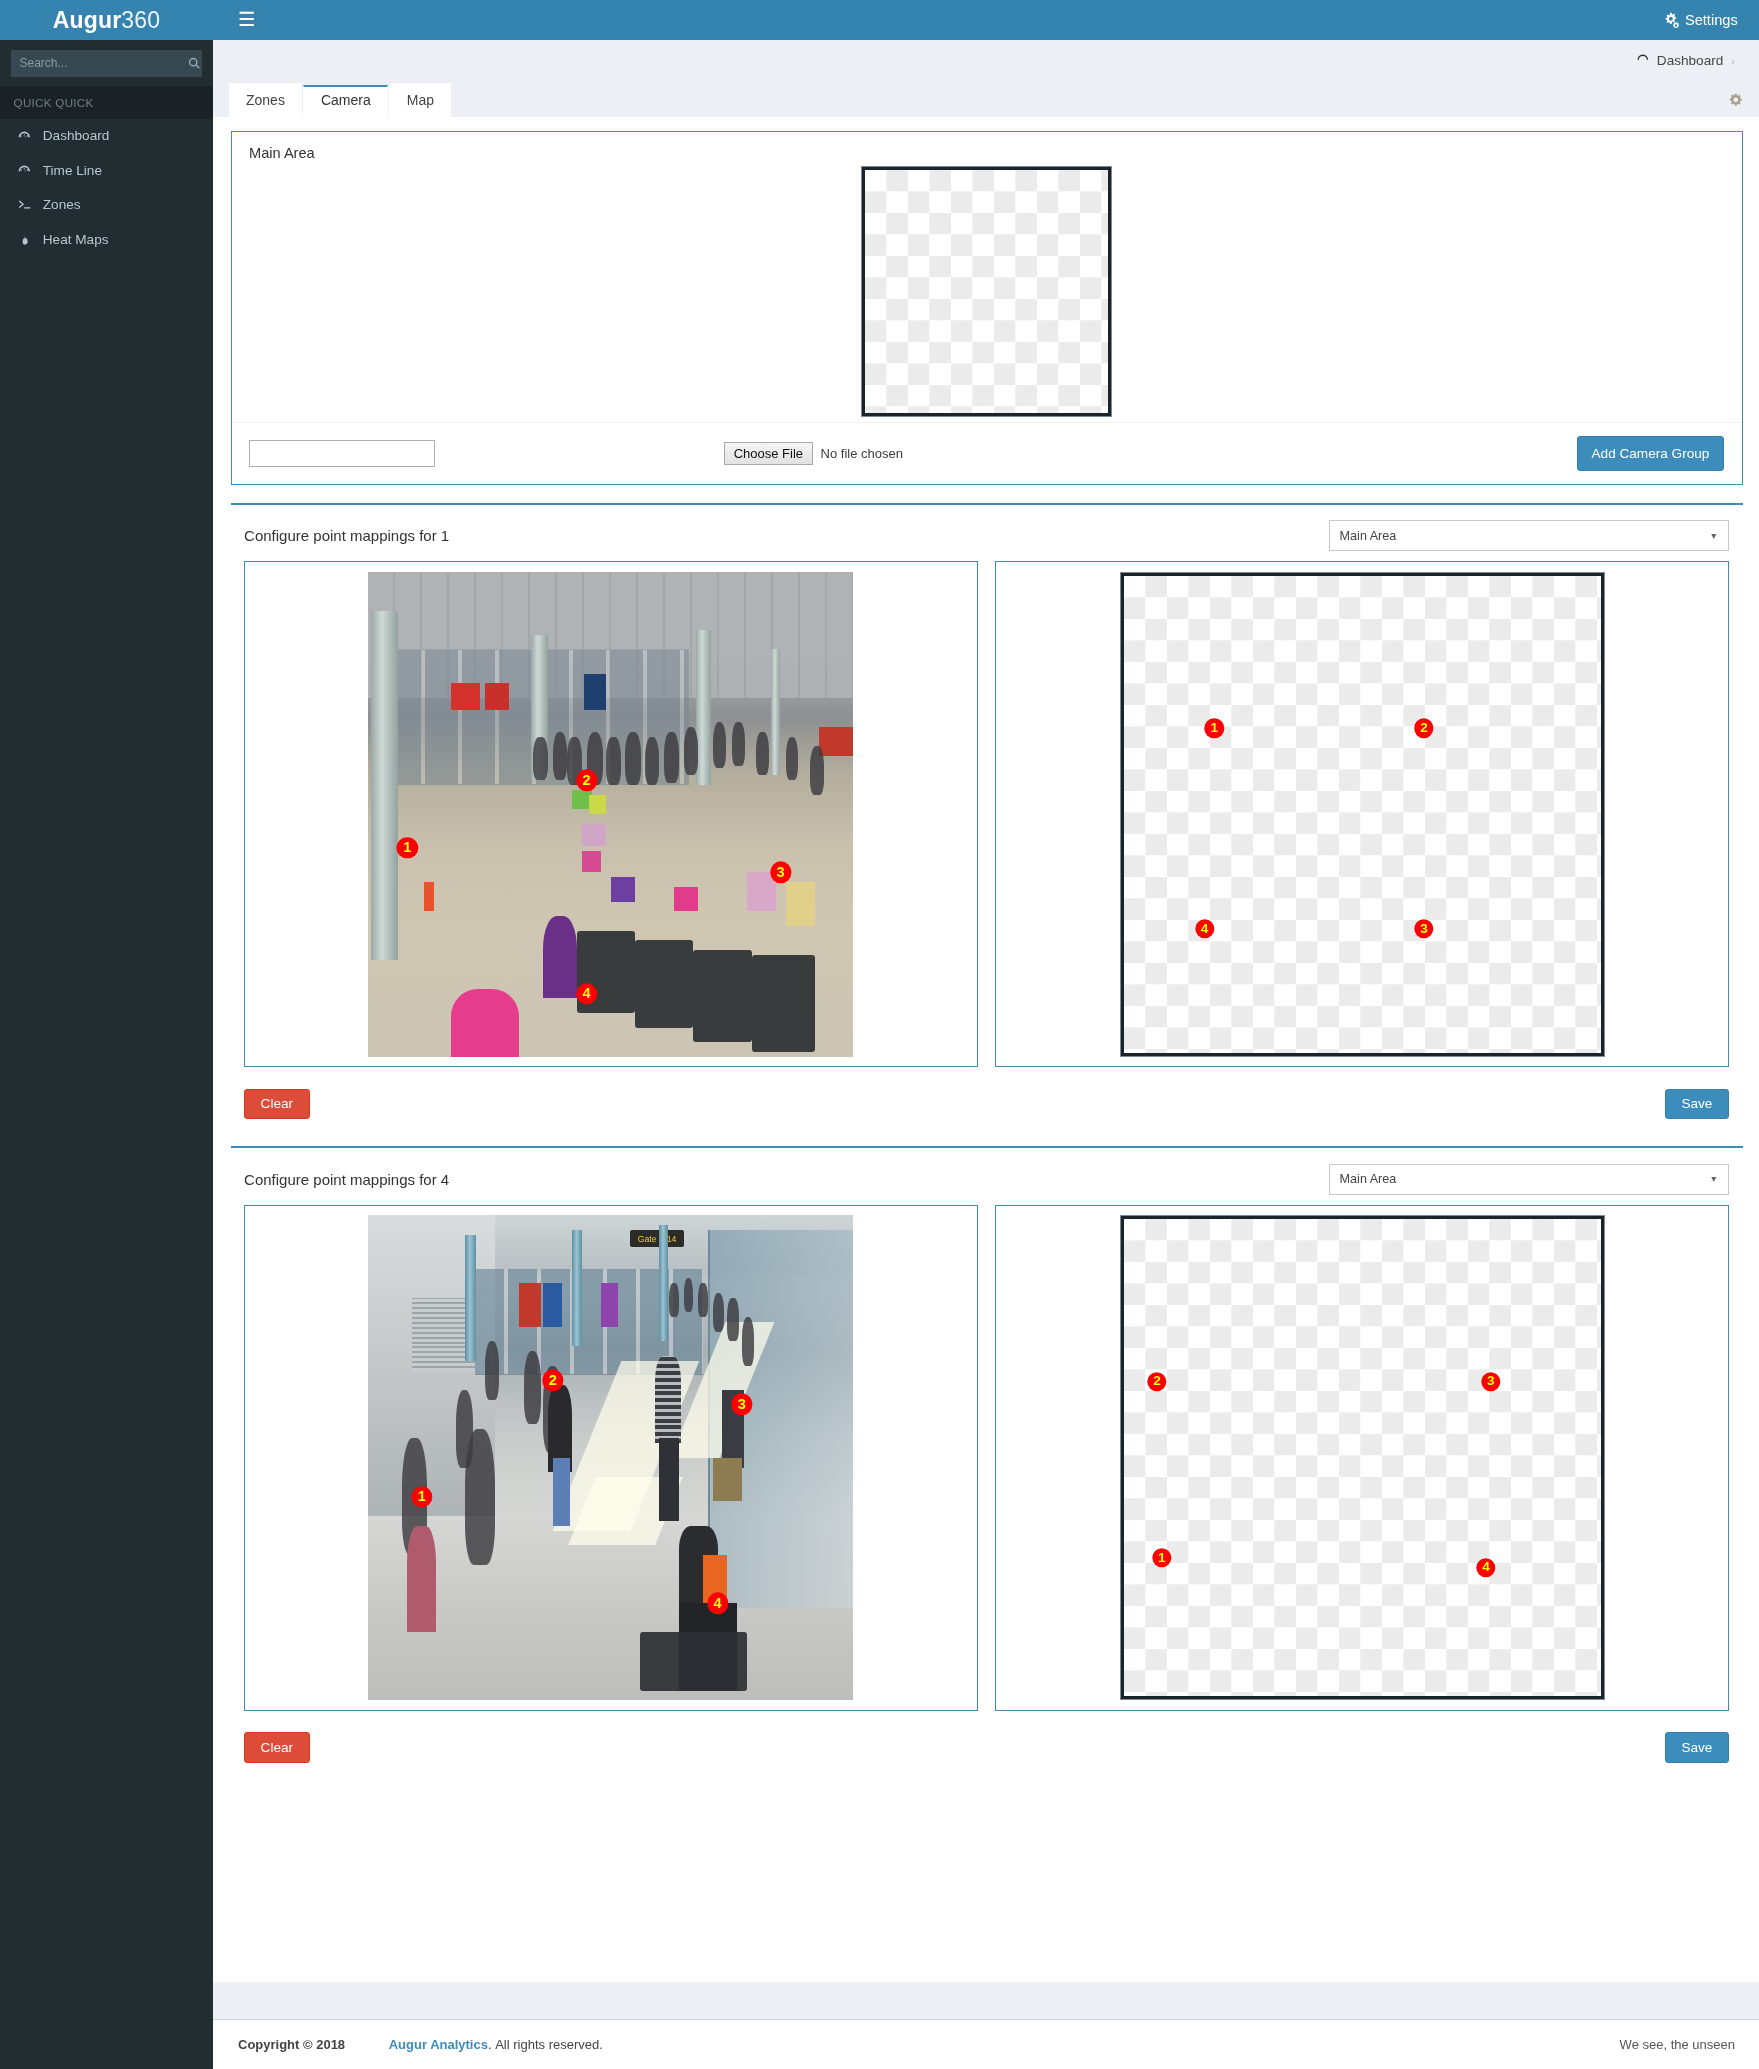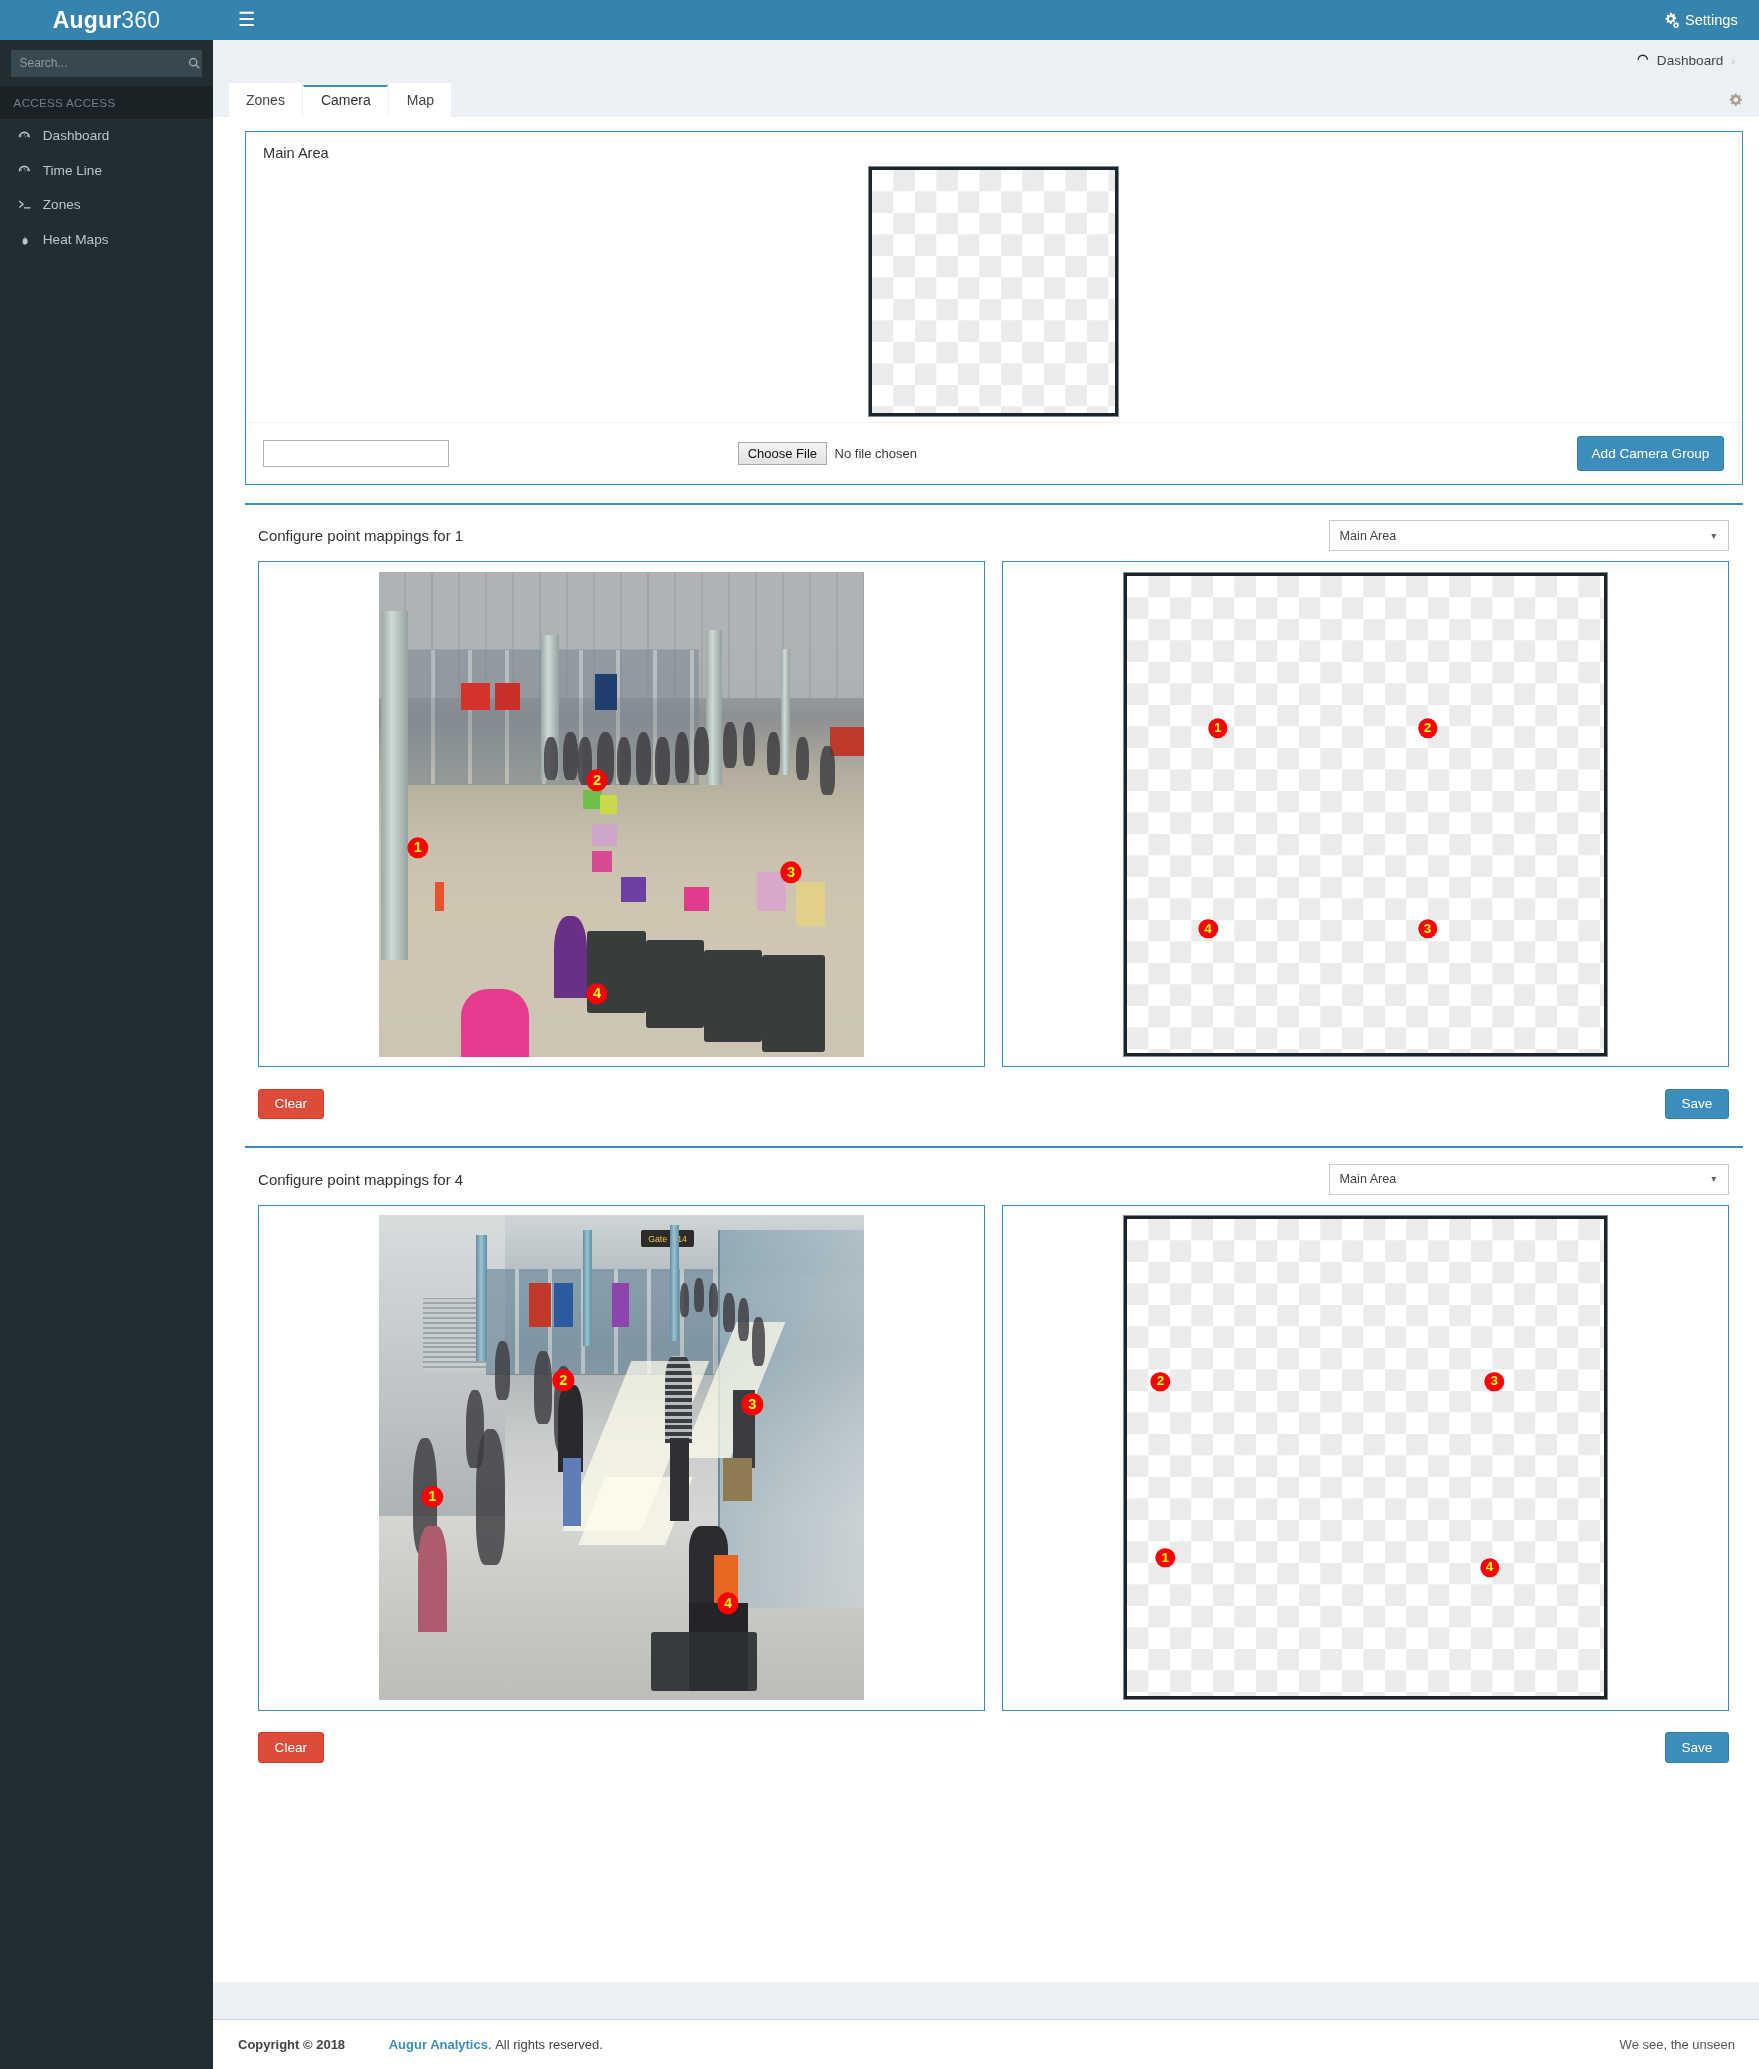--- a/index.html
+++ b/index.html
@@ -90,21 +90,21 @@
     cursor: pointer; margin-right: 1px; line-height: 1.2;
   }
   .tab.active {
     border-top: 2.9px solid #3c8dbc; background: #ffffff;
     padding-top: 5.8px; color: #333;
   }
   .tabbar-gear {
     margin-left: auto; margin-right: 17.5px; margin-bottom: 7.8px;
     color: #aa9f8f; font-size: 13.6px; cursor: pointer;
   }
-  .tab-body { background: #ffffff; padding: 13.6px 17.5px 27px 17.5px; margin-left: 14px; }
+  .tab-body { background: #ffffff; padding: 13.6px 17.5px 27px 17.5px; }
 
   
   .box {
     border: 1px solid #3c8dbc; background: #ffffff; margin-bottom: 3.9px;
   }
   .box-title { font-size: 14.6px; color: #333; padding: 13.6px 17.5px 1.9px 17.5px; }
 
   .preview-wrap { display: flex; justify-content: center; padding: 3.9px 0 5.8px 0; }
   .chk-frame {
     border: 3.9px solid #1c242b; background: #ffffff; position: relative;
@@ -258,21 +258,21 @@
         <input type="text" placeholder="Search..." style="">
         <button class="search-btn">
           <svg viewBox="0 0 16 16" width="12.6" height="12.6" fill="none" stroke="#9aa8b0" stroke-width="1.8">
             <circle cx="6.6" cy="6.6" r="4.6"></circle>
               <path d="M10.2 10.2 L14.4 14.4"></path>
           </svg>
         </button>
       </div>
     </div>
 
-    <div class="section-head">ACCESS ACCESS</div>
+    <div class="section-head">QUICK QUICK</div>
 
     <div class="nav-item">
       <span class="nav-ico">
         <svg viewBox="0 0 18 18" width="14.6" height="14.6" fill="#b8c7ce">
           <path d="M9 3.2 A7 7 0 0 0 2 10.2 h2 A5 5 0 0 1 9 5.2 A5 5 0 0 1 14 10.2 h2 A7 7 0 0 0 9 3.2 Z"></path>
           <circle cx="5.1" cy="8.6" r="0.85"></circle>
             <circle cx="9" cy="7.2" r="0.85"></circle>
             <circle cx="12.9" cy="8.6" r="0.85"></circle>
           <path d="M9 10.2 L11.6 7.9 L9.9 10.6 Z"></path>
         </svg>

